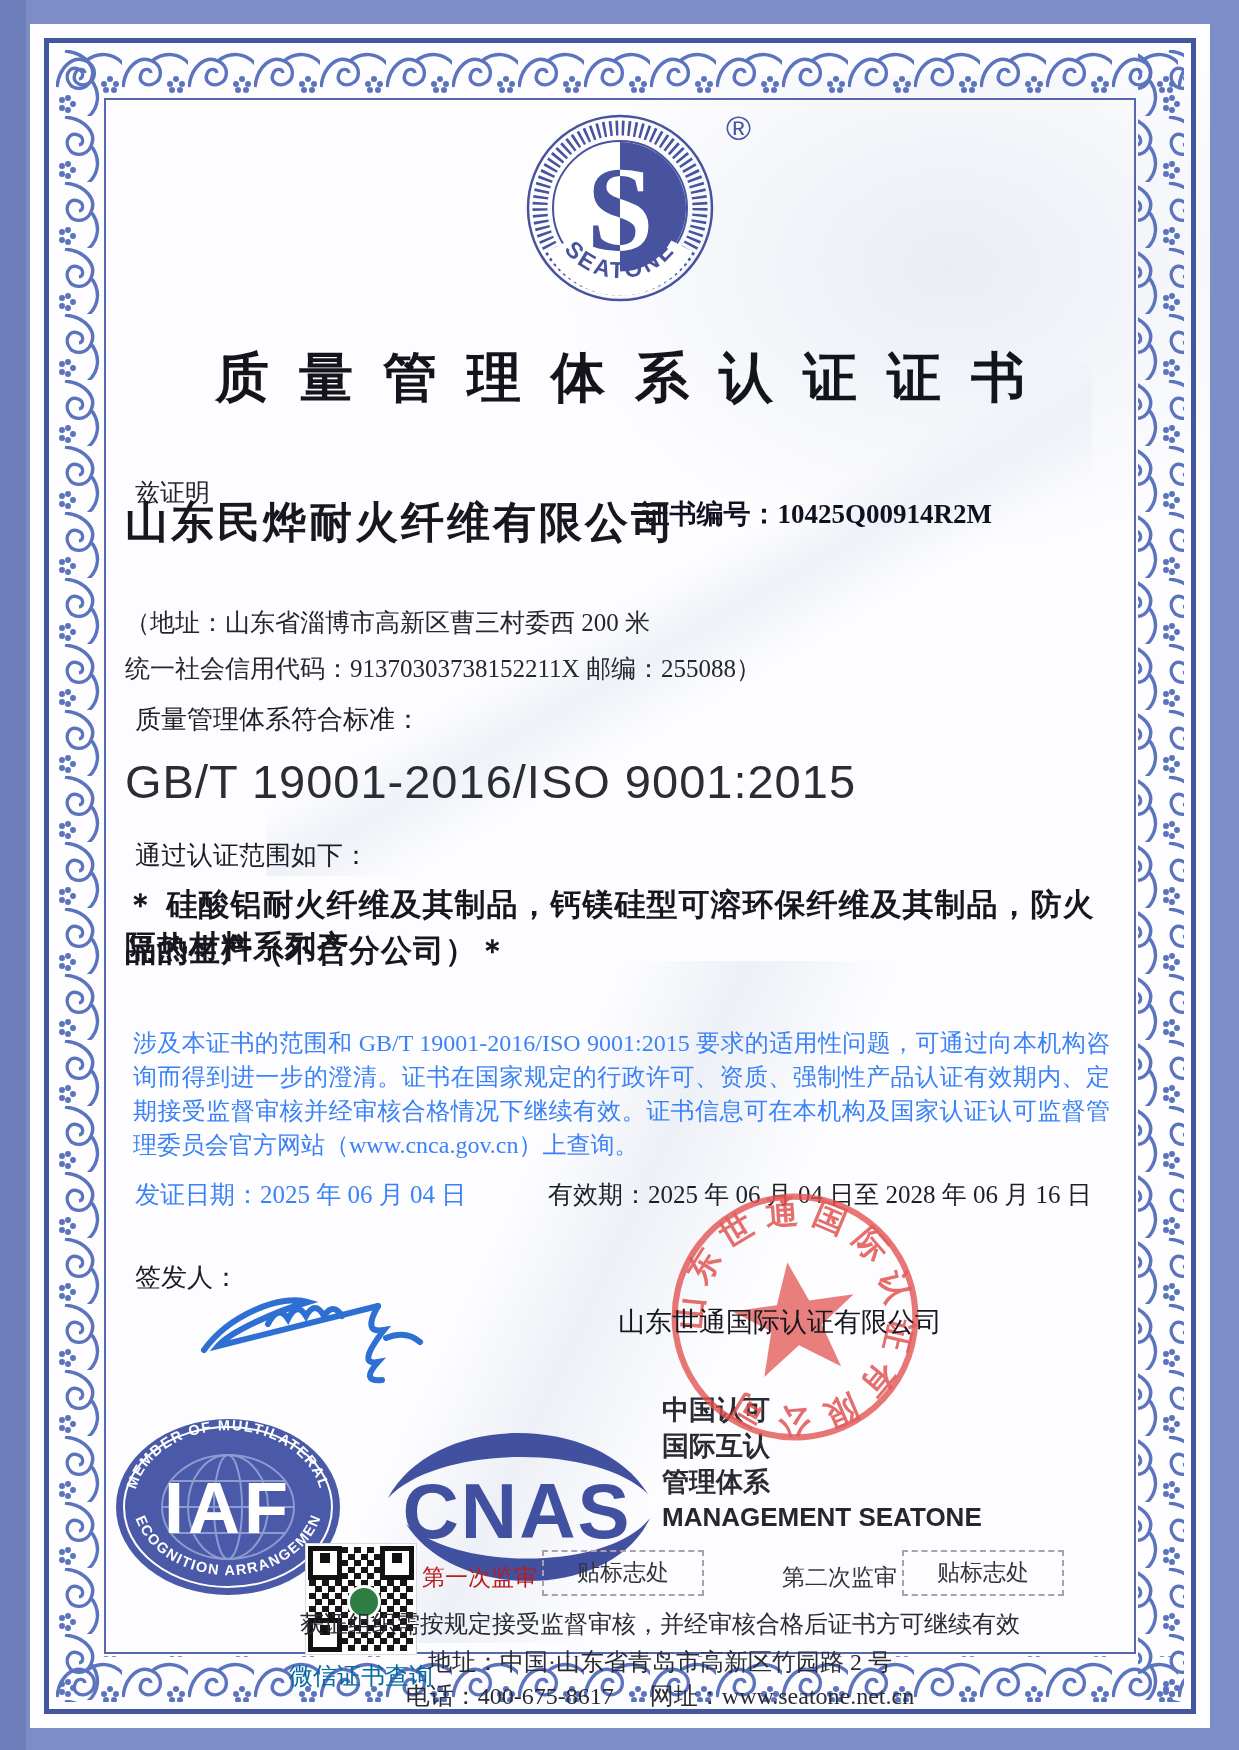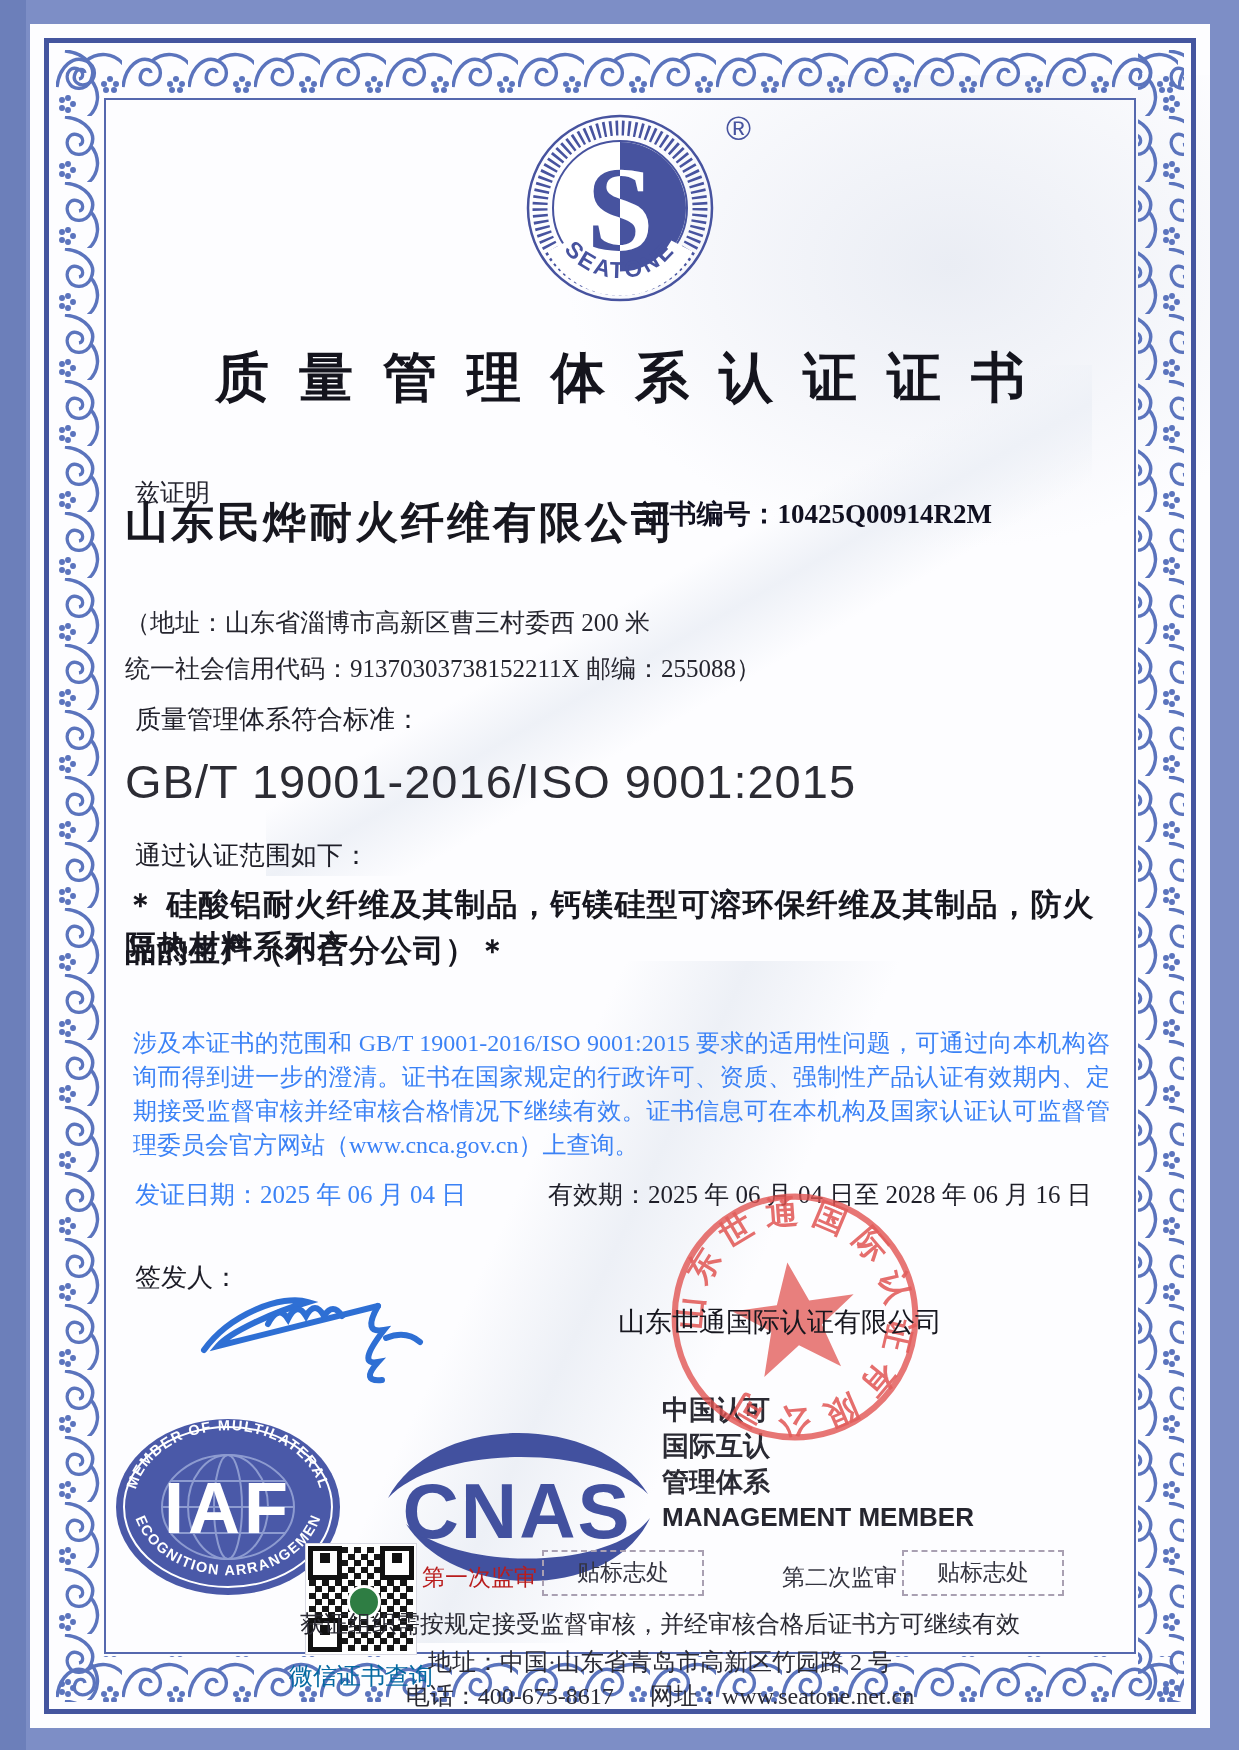--- a/index.html
+++ b/index.html
@@ -242,21 +242,21 @@
     <svg class="abs cnas-svg" width="290" height="212" viewBox="0 0 290 212">
       <path d="M16,96 C62,10 226,10 276,92 C226,42 66,42 16,96 Z" fill="#42519f"></path>
       <path d="M34,122 C84,200 240,198 278,116 C238,168 88,170 34,122 Z" fill="#42519f"></path>
       <text x="145" y="136" text-anchor="middle" font-size="78" font-weight="bold" fill="#42519f" font-family="'Liberation Sans','DejaVu Sans',sans-serif" letter-spacing="2">CNAS</text>
     </svg>
 
     <div class="abs accred">
       <div class="zh">中国认可</div>
       <div class="zh">国际互认</div>
       <div class="zh">管理体系</div>
-      <div class="en">MANAGEMENT MEMBER</div>
+      <div class="en">MANAGEMENT SEATONE</div>
     </div>
 
     <div class="abs qr">
       <div class="finder f1">
           <div class="dot"></div>
         </div>
       <div class="finder f2">
           <div class="dot"></div>
         </div>
       <div class="finder f3">

